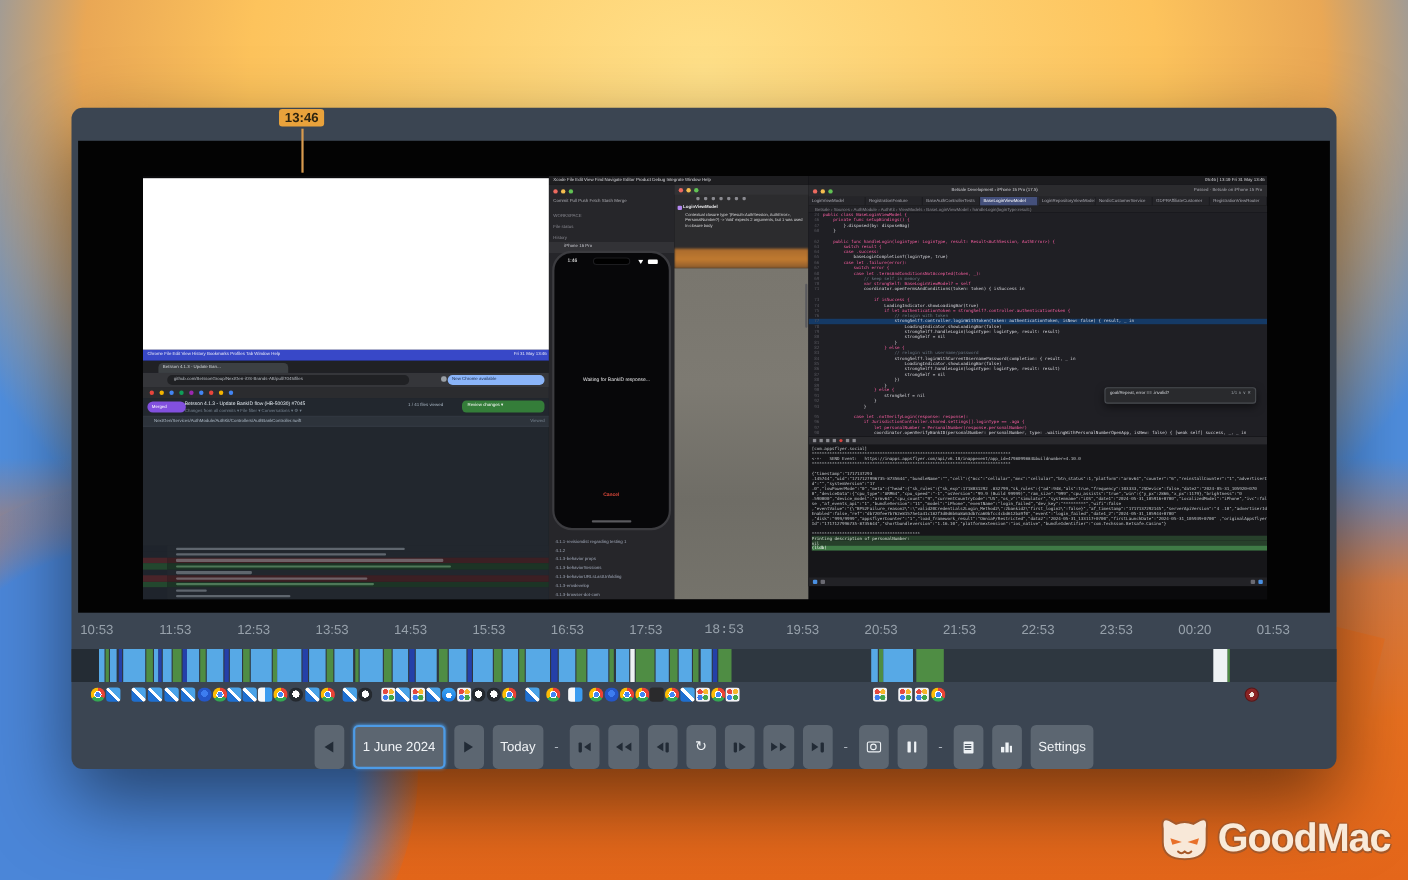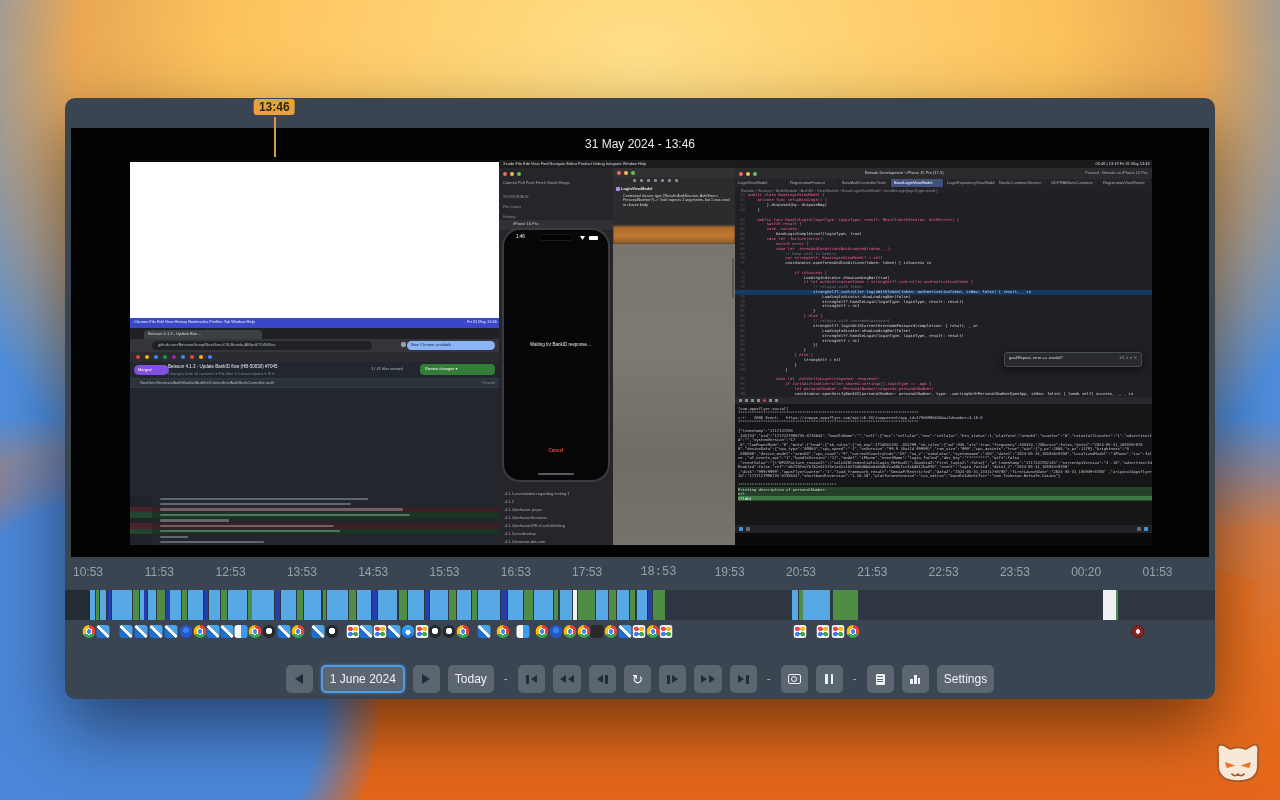--- a/index.html
+++ b/index.html
@@ -177,21 +177,21 @@
     radial-gradient(circle at 30% 30%, #e5493f 0 18%, rgba(0,0,0,0) 19%),
     radial-gradient(circle at 70% 30%, #f7b529 0 18%, rgba(0,0,0,0) 19%),
     radial-gradient(circle at 30% 70%, #3d7df0 0 18%, rgba(0,0,0,0) 19%),
     radial-gradient(circle at 70% 70%, #43a64a 0 18%, rgba(0,0,0,0) 19%), #f2f2f5; }
   .appicon.t-store { background:radial-gradient(circle at 50% 55%, #fff 0 26%, rgba(0,0,0,0) 27%), linear-gradient(180deg,#3fa9f5,#1273de); border-radius:50%; }
   .appicon.t-darksq { background:#2a2a2c; }
   .appicon.t-record { background:radial-gradient(circle, #f0e8e0 0 28%, #8a2424 28% 100%); border-radius:50%; border:1px solid #5e1515; }
 
   
   .bottom-bar { position:absolute; left:0; top:565px; width:100%; height:32px; display:flex; align-items:center; justify-content:center; gap:8px; }
-  .tbtn { height:28px; min-width:27px; background:#5c6671; border:none; border-radius:5px; color:#f0f3f6; font-size:12px;
+  .tbtn { height:40px; min-width:27px; background:#5c6671; border:none; border-radius:5px; color:#f0f3f6; font-size:12px;
     display:flex; align-items:center; justify-content:center; gap:2px; padding:0 7px; cursor:pointer; }
   .tbtn.date { border:2px solid #4d9be6; box-shadow:0 0 3px rgba(77,155,230,.8); }
   .sep { color:#aeb6bf; font-size:12px; margin:0 2px; }
   .tri-l { width:0; height:0; border-right:8px solid #222b36; border-top:5px solid transparent; border-bottom:5px solid transparent; }
   .tri-r { width:0; height:0; border-left:8px solid #222b36; border-top:5px solid transparent; border-bottom:5px solid transparent; }
   .tri-l.sm { border-right-width:6px; border-top-width:4px; border-bottom-width:4px; }
   .tri-r.sm { border-left-width:6px; border-top-width:4px; border-bottom-width:4px; }
   .vbar { width:2.5px; height:9px; background:#222b36; border-radius:1px; }
   .i-refresh { color:#eef2f5; font-size:13px; line-height:1; font-family:"DejaVu Sans", sans-serif; }
   .i-cam { position:relative; width:13px; height:9.5px; border:1.4px solid #eef2f5; border-radius:2px; }
@@ -218,21 +218,20 @@
   <div class="wp-stripe1"></div>
   <div class="wp-stripe2"></div>
   <div class="wp-stripe3"></div>
   <div class="wp-bottom"></div>
   <div class="wp-bluebl"></div>
 </div>
 
 <div class="window">
 
   <div class="content">
-    <div class="preview-title">31 May 2024 - 13:46</div>
 
     <div class="preview">
 
       <div class="wp-white"></div>
       <div class="wp-chrome-menu">
         <div class="mtext t40">Chrome   File   Edit   View   History   Bookmarks   Profiles   Tab   Window   Help</div>
         <div class="mright t40r">Fri 31 May 13:46</div>
       </div>
       <div class="browser">
         <div class="b-tabs">
@@ -730,13 +729,14 @@
   </div>
 </div>
 
 <div class="goodmac">
   <svg width="52" height="48" viewBox="0 0 60 52">
     <path d="M7 16 Q5 3 14 7 L21 11 Q30 7 39 11 L46 7 Q55 3 53 16 L53 30 Q53 48 30 48 Q7 48 7 30 Z" fill="#f8e8d8" stroke="#a5592a" stroke-width="2"></path>
     <path d="M15 26 L27 30 L17 33 Z" fill="#e8702a"></path>
     <path d="M45 26 L33 30 L43 33 Z" fill="#e8702a"></path>
     <path d="M23 40 Q26.5 43.5 30 40 Q33.5 43.5 37 40" stroke="#a5592a" stroke-width="2" fill="none" stroke-linecap="round"></path>
   </svg>
+  <span class="goodmac-text">GoodMac</span>
 </div>
 
 </body></html>

